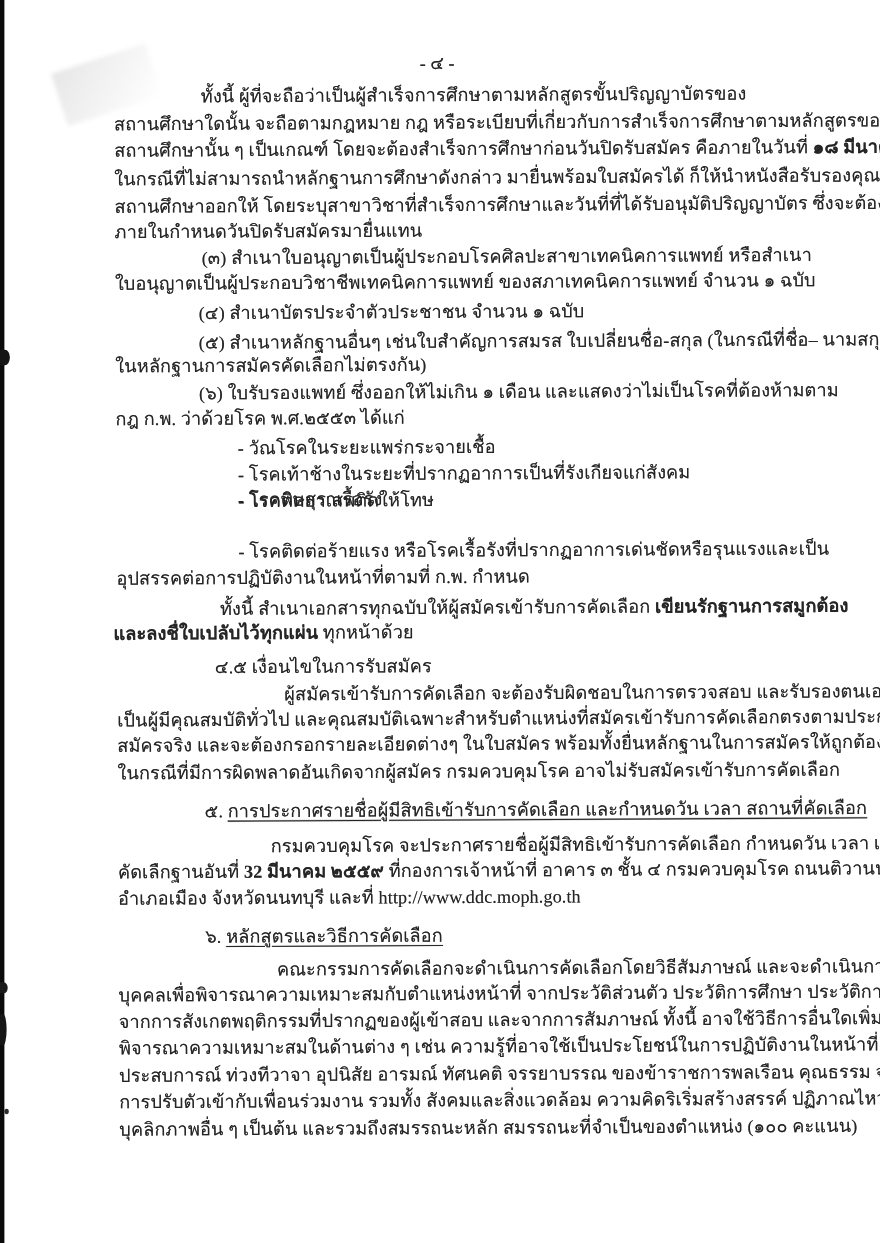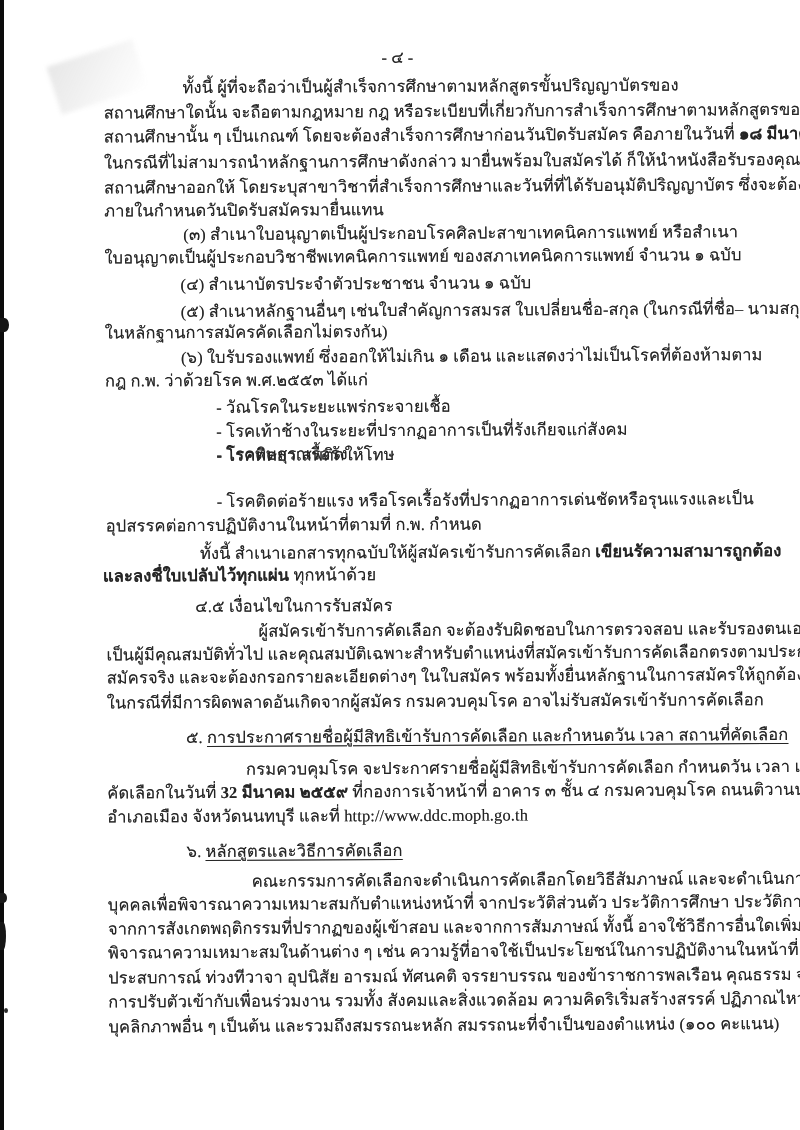--- a/index.html
+++ b/index.html
@@ -63,30 +63,30 @@
     <div class="line" style="top: 299px; left: 182px;"><span>(๕) สำเนาหลักฐานอื่นๆ เช่นใบสำคัญการสมรส ใบเปลี่ยนชื่อ-สกุล (ในกรณีที่ชื่อ– นามสกุล</span></div>
     <div class="line" style="top: 320px; left: 106px;"><span>ในหลักฐานการสมัครคัดเลือกไม่ตรงกัน)</span></div>
     <div class="line" style="top: 345px; left: 182px;"><span>(๖) ใบรับรองแพทย์ ซึ่งออกให้ไม่เกิน ๑ เดือน และแสดงว่าไม่เป็นโรคที่ต้องห้ามตาม</span></div>
     <div class="line" style="top: 368px; left: 106px;"><span>กฎ ก.พ. ว่าด้วยโรค พ.ศ.๒๕๕๓ ได้แก่</span></div>
     <div class="line" style="top: 395px; left: 217px;"><span>- วัณโรคในระยะแพร่กระจายเชื้อ</span></div>
     <div class="line" style="top: 419px; left: 217px;"><span>- โรคเท้าช้างในระยะที่ปรากฏอาการเป็นที่รังเกียจแก่สังคม</span></div>
     <div class="line" style="top: 443px; left: 217px;"><span>- โรคติดยาเสพติดให้โทษ</span></div>
     <div class="line" style="top: 442px; left: 217px;"><span>- โรคพิษสุราเรื้อรัง</span></div>
     <div class="line" style="top: 489px; left: 217px;"><span>- โรคติดต่อร้ายแรง หรือโรคเรื้อรังที่ปรากฏอาการเด่นชัดหรือรุนแรงและเป็น</span></div>
     <div class="line" style="top: 513px; left: 106px;"><span>อุปสรรคต่อการปฏิบัติงานในหน้าที่ตามที่ ก.พ. กำหนด</span></div>
-    <div class="line" style="top: 541px; left: 200px;"><span>ทั้งนี้ สำเนาเอกสารทุกฉบับให้ผู้สมัครเข้ารับการคัดเลือก </span><span class="b">เขียนรัความสามารถูกต้อง</span></div>
+    <div class="line" style="top: 541px; left: 200px;"><span>ทั้งนี้ สำเนาเอกสารทุกฉบับให้ผู้สมัครเข้ารับการคัดเลือก </span><span class="b">เขียนรักฐานการสมูกต้อง</span></div>
     <div class="line" style="top: 563px; left: 103px;"><span class="b">และลงชื่ใบเปลับไว้ทุกแผ่น</span><span> ทุกหน้าด้วย</span></div>
     <div class="line" style="top: 594px; left: 195px;"><span>๔.๕ เงื่อนไขในการรับสมัคร</span></div>
     <div class="line" style="top: 619px; left: 258px;"><span>ผู้สมัครเข้ารับการคัดเลือก จะต้องรับผิดชอบในการตรวจสอบ และรับรองตนเองว่า</span></div>
     <div class="line" style="top: 642px; left: 106px;"><span>เป็นผู้มีคุณสมบัติทั่วไป และคุณสมบัติเฉพาะสำหรับตำแหน่งที่สมัครเข้ารับการคัดเลือกตรงตามประกาศรับ</span></div>
     <div class="line" style="top: 665px; left: 106px;"><span>สมัครจริง และจะต้องกรอกรายละเอียดต่างๆ ในใบสมัคร พร้อมทั้งยื่นหลักฐานในการสมัครให้ถูกต้องครบถ้วน</span></div>
     <div class="line" style="top: 690px; left: 106px;"><span>ในกรณีที่มีการผิดพลาดอันเกิดจากผู้สมัคร กรมควบคุมโรค อาจไม่รับสมัครเข้ารับการคัดเลือก</span></div>
     <div class="line" style="top: 725px; left: 185px;"><span>๕. </span><span class="u">การประกาศรายชื่อผู้มีสิทธิเข้ารับการคัดเลือก และกำหนดวัน เวลา สถานที่คัดเลือก</span></div>
     <div class="line" style="top: 757px; left: 245px;"><span>กรมควบคุมโรค จะประกาศรายชื่อผู้มีสิทธิเข้ารับการคัดเลือก กำหนดวัน เวลา และสถานที่</span></div>
-    <div class="line" style="top: 780px; left: 106px;"><span>คัดเลือกในวันที่ </span><span class="b">32 มีนาคม ๒๕๕๙</span><span> ที่กองการเจ้าหน้าที่ อาคาร ๓ ชั้น ๔ กรมควบคุมโรค ถนนติวานนท์</span></div>
+    <div class="line" style="top: 780px; left: 106px;"><span>คัดเลืกฐานอันที่ </span><span class="b">32 มีนาคม ๒๕๕๙</span><span> ที่กองการเจ้าหน้าที่ อาคาร ๓ ชั้น ๔ กรมควบคุมโรค ถนนติวานนท์</span></div>
     <div class="line" style="top: 804px; left: 106px;"><span>อำเภอเมือง จังหวัดนนทบุรี และที่ http://www.ddc.moph.go.th</span></div>
     <div class="line" style="top: 839px; left: 185px;"><span>๖. </span><span class="u">หลักสูตรและวิธีการคัดเลือก</span></div>
     <div class="line" style="top: 869px; left: 250px;"><span>คณะกรรมการคัดเลือกจะดำเนินการคัดเลือกโดยวิธีสัมภาษณ์ และจะดำเนินการประเมิน</span></div>
     <div class="line" style="top: 892px; left: 106px;"><span>บุคคลเพื่อพิจารณาความเหมาะสมกับตำแหน่งหน้าที่ จากประวัติส่วนตัว ประวัติการศึกษา ประวัติการทำงาน</span></div>
     <div class="line" style="top: 916px; left: 106px;"><span>จากการสังเกตพฤติกรรมที่ปรากฏของผู้เข้าสอบ และจากการสัมภาษณ์ ทั้งนี้ อาจใช้วิธีการอื่นใดเพิ่มเติมเพื่อ</span></div>
     <div class="line" style="top: 940px; left: 106px;"><span>พิจารณาความเหมาะสมในด้านต่าง ๆ เช่น ความรู้ที่อาจใช้เป็นประโยชน์ในการปฏิบัติงานในหน้าที่ ความสามารถ</span></div>
     <div class="line" style="top: 965px; left: 106px;"><span>ประสบการณ์ ท่วงทีวาจา อุปนิสัย อารมณ์ ทัศนคติ จรรยาบรรณ ของข้าราชการพลเรือน คุณธรรม จริยธรรม</span></div>
     <div class="line" style="top: 989px; left: 106px;"><span>การปรับตัวเข้ากับเพื่อนร่วมงาน รวมทั้ง สังคมและสิ่งแวดล้อม ความคิดริเริ่มสร้างสรรค์ ปฏิภาณไหวพริบและ</span></div>
     <div class="line" style="top: 1014px; left: 106px;"><span>บุคลิกภาพอื่น ๆ เป็นต้น และรวมถึงสมรรถนะหลัก สมรรถนะที่จำเป็นของตำแหน่ง (๑๐๐ คะแนน)</span></div>
   </div>

